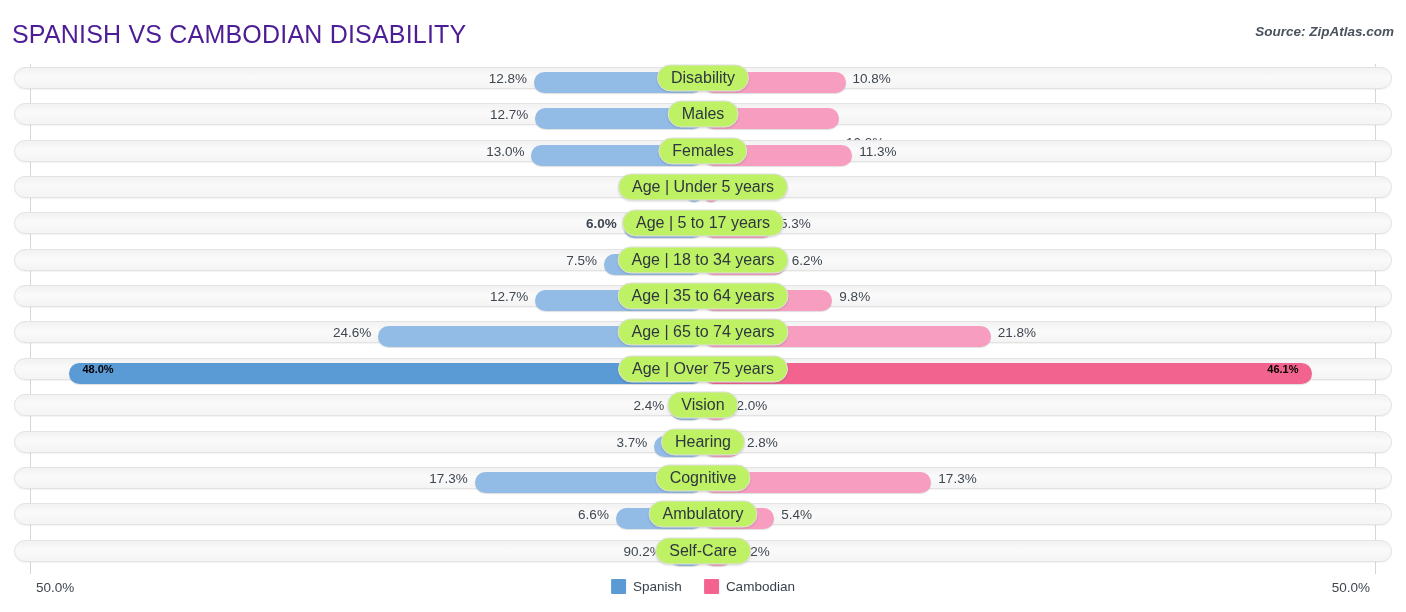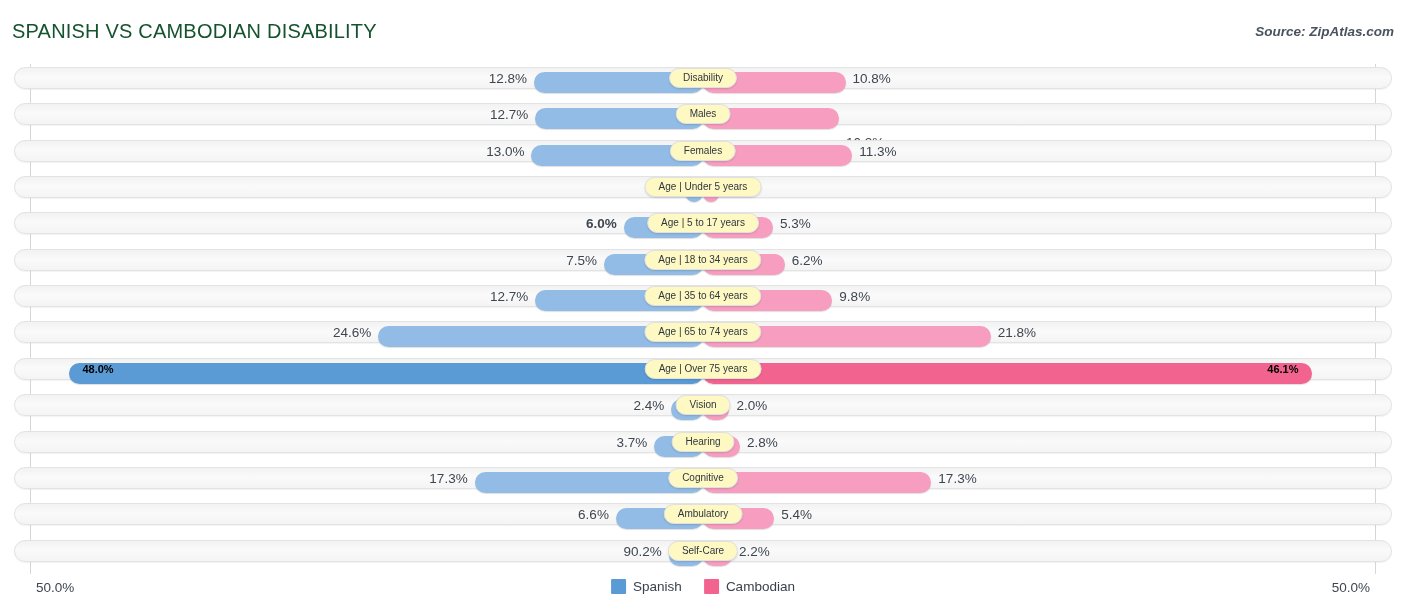--- a/index.html
+++ b/index.html
@@ -19,23 +19,23 @@
     position: relative;
     width: 1406px;
     height: 612px;
   }
 
   
   #page-title {
     position: absolute;
     left: 12px;
     top: 20px;
-    font-size: 20px;
+    font-size: 25px;
     letter-spacing: 0.2px;
-    color: #14532d;
+    color: #4c1d95;
     white-space: nowrap;
   }
   #source-label {
     position: absolute;
     right: 12px;
     top: 24px;
     font-size: 13.5px;
     font-style: italic;
     font-weight: bold;
     color: #4a525e;
@@ -117,25 +117,25 @@
     color: #000000;
     white-space: nowrap;
   }
 
   
   .center-label {
     position: absolute;
     left: 50%;
     top: 50%;
     transform: translate(-50%, -50%);
-    background: #fef9c3;
+    background: #bef264;
     border: 1px solid #e0e0e0;
     border-radius: 14px;
     padding: 3px 13px 4px 13px;
-    font-size: 10px;
+    font-size: 16px;
     color: #2f3640;
     white-space: nowrap;
     box-shadow: 0 1px 2px rgba(0,0,0,0.14);
     z-index: 5;
   }
 
   
   #footer {
     position: absolute;
     left: 0;

